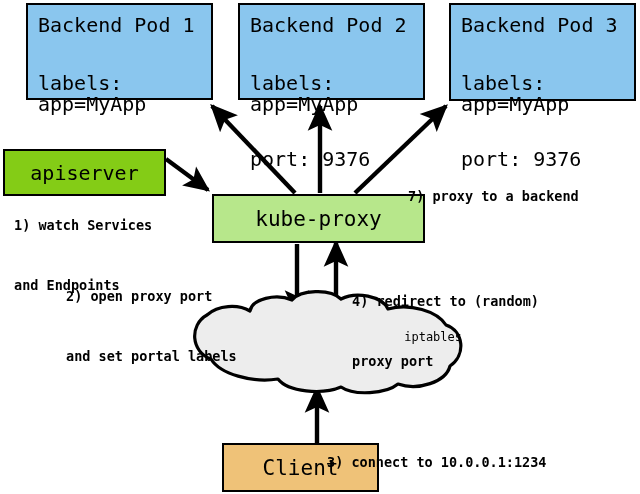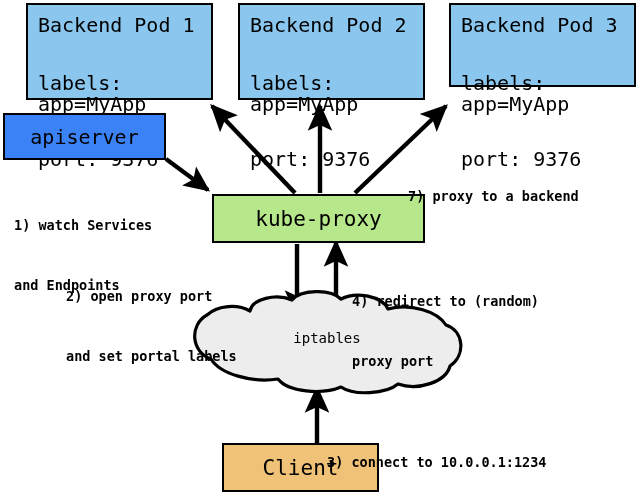--- a/index.html
+++ b/index.html
@@ -50,21 +50,22 @@
     color: #000;
     margin-top: 2px;
   }
   .pod .pod-line {
     font-size: 20px;
     line-height: 21px;
     color: #000;
     margin-top: 34px;
   }
   .apiserver {
-    background: #3b82f6;
+    background: #84cc16;
+    margin-top: 36px;
   }
   .apiserver .node-label {
     font-size: 20px;
     color: #000;
   }
   .kubeproxy {
     background: #b7e78b;
     align-items: center;
   }
   .kubeproxy .node-label {
@@ -73,23 +74,23 @@
   }
   .client {
     background: #efc278;
   }
   .client .node-label {
     font-size: 21px;
     color: #000;
   }
   .cloud-label {
     position: absolute;
-    font-size: 14px;
+    font-size: 12px;
     color: #000;
-    text-align: center;
+    text-align: right;
     width: 100%;
   }
   .step {
     position: absolute;
     font-family: "DejaVu Sans Mono", monospace;
     font-weight: bold;
     font-size: 13.5px;
     line-height: 20px;
     color: #000;
     white-space: pre;
@@ -140,21 +141,21 @@
     <div class="pod-line">labels: app=MyApp</div>
     <div class="pod-line">port: 9376</div>
   </div>
 
   <div class="node pod" style="left:238px; top:3px; width:187px; height:97px;">
     <div class="pod-title">Backend Pod 2</div>
     <div class="pod-line">labels: app=MyApp</div>
     <div class="pod-line">port: 9376</div>
   </div>
 
-  <div class="node pod" style="left:449px; top:3px; width:187px; height:84px;">
+  <div class="node pod" style="left:449px; top:3px; width:187px; height:98px;">
     <div class="pod-title">Backend Pod 3</div>
     <div class="pod-line">labels: app=MyApp</div>
     <div class="pod-line">port: 9376</div>
   </div>
 
   <div class="node node-center apiserver" style="left:3px; top:113px; width:163px; height:47px;">
     <div class="node-label">apiserver</div>
   </div>
 
   <div class="node node-center kubeproxy" style="left:212px; top:194px; width:213px; height:49px;">

